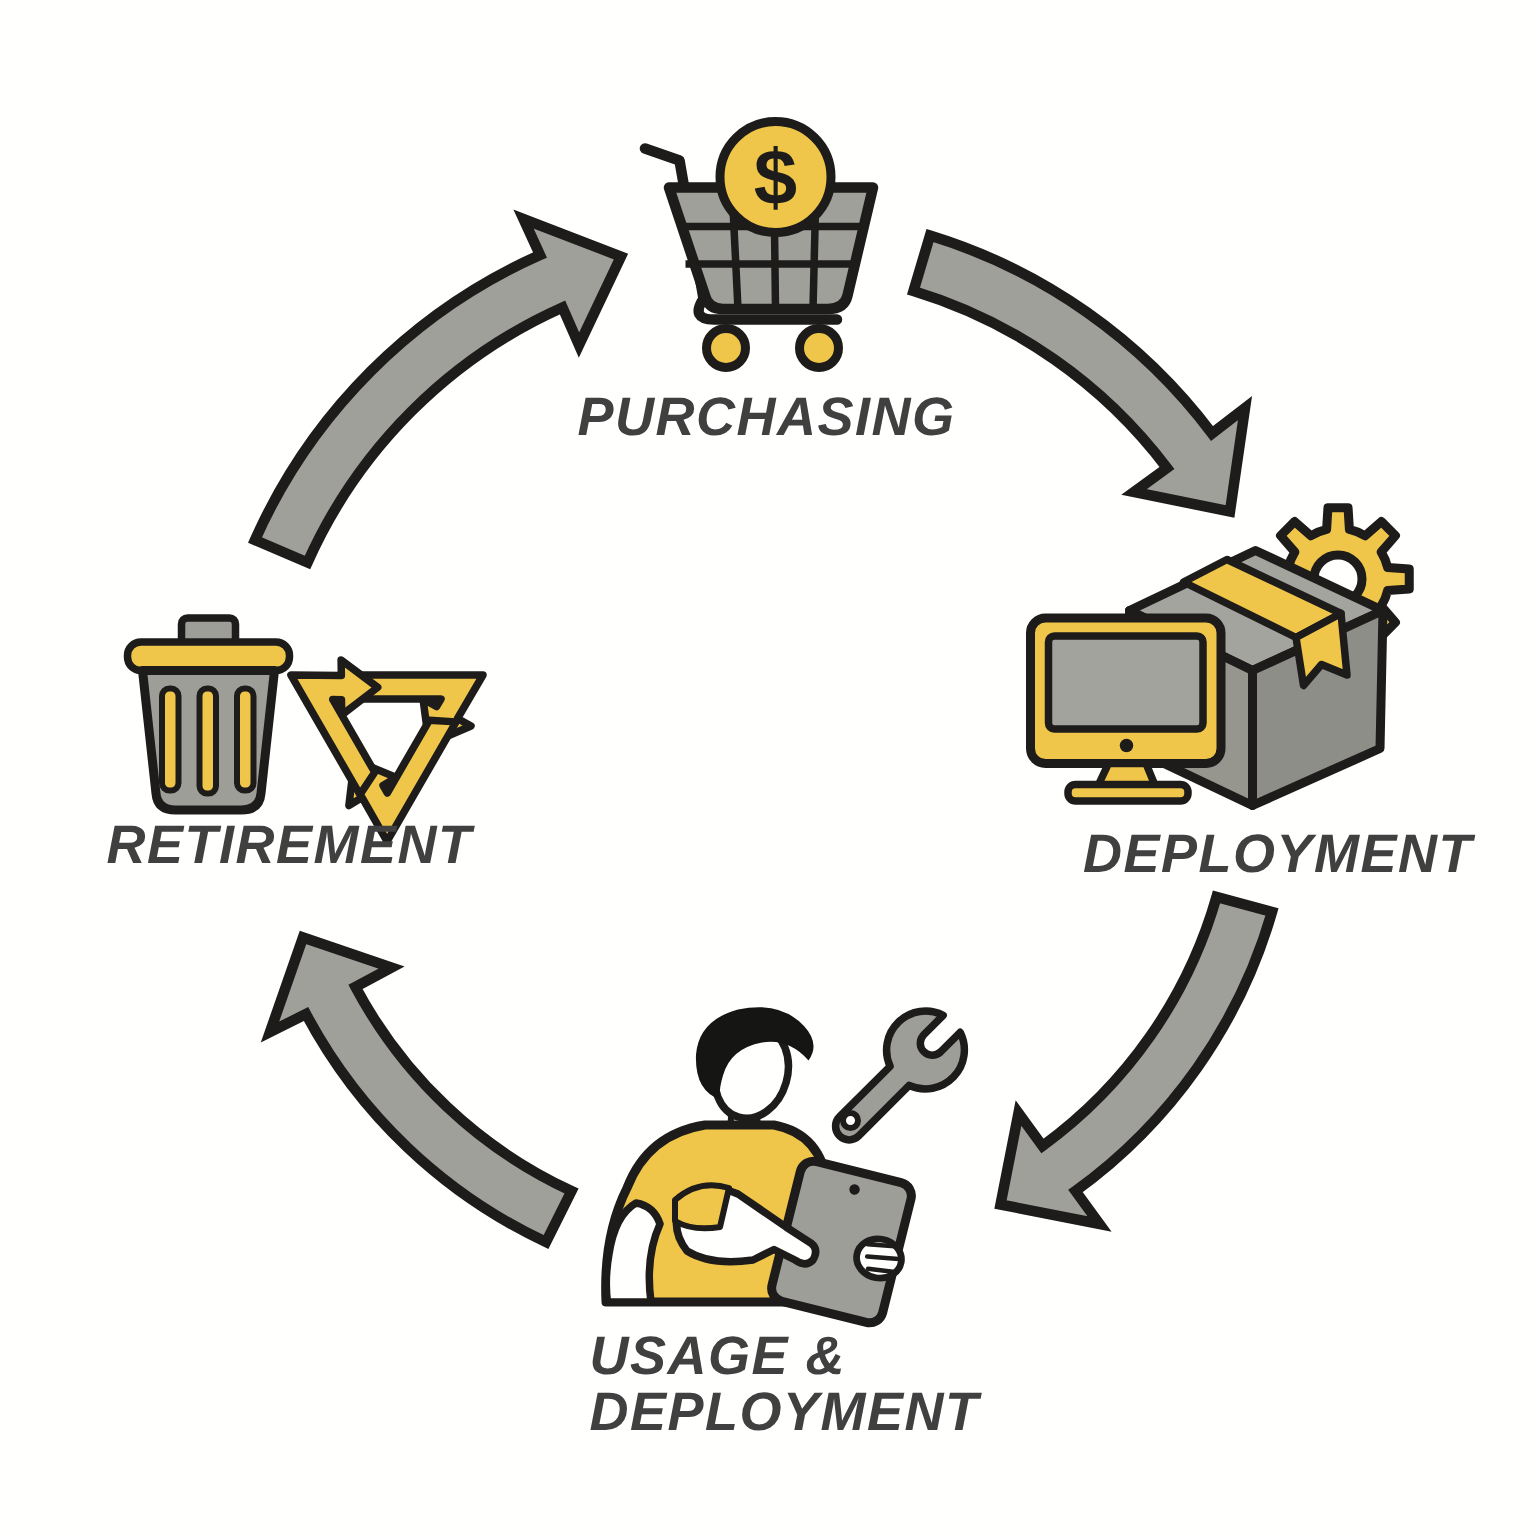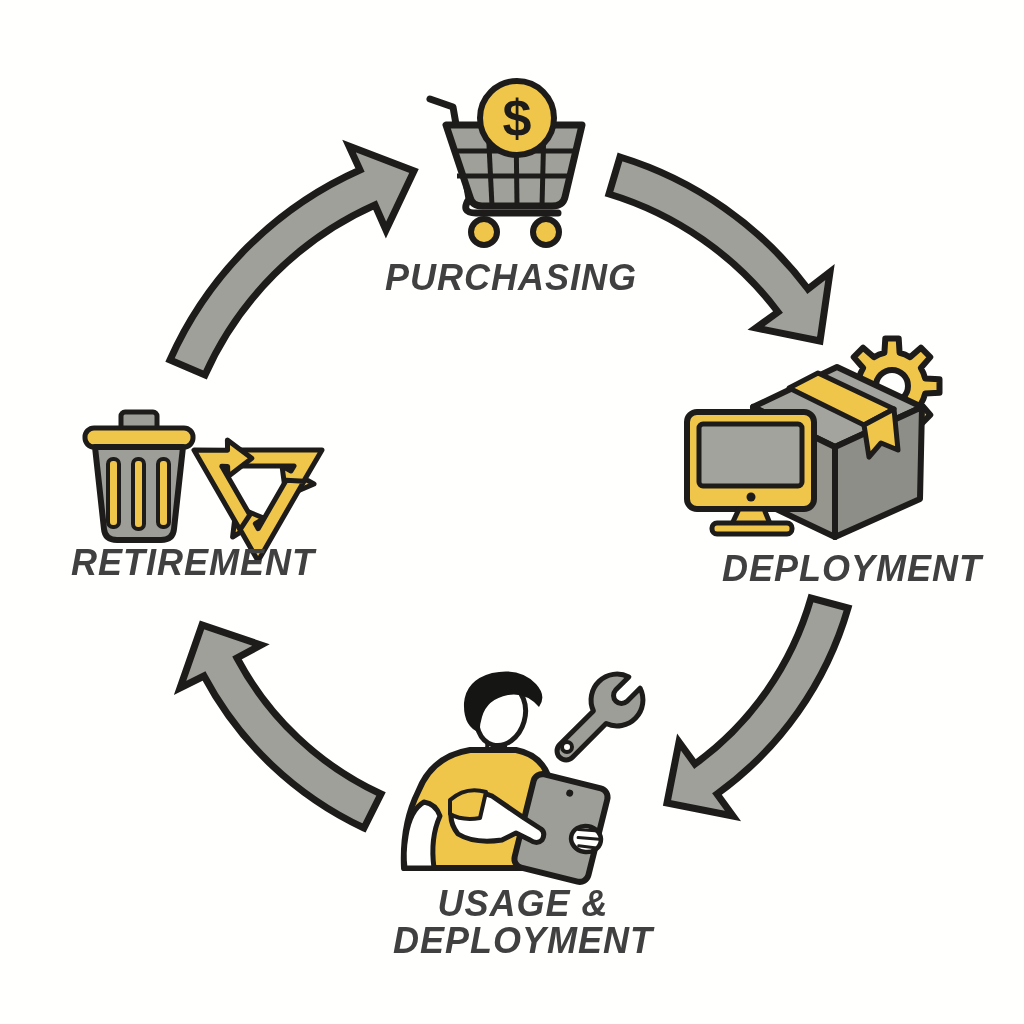--- a/index.html
+++ b/index.html
@@ -1,21 +1,21 @@
 <!DOCTYPE html>
 <html><head>
 <meta charset="utf-8">
 <style>
   html,body{margin:0;padding:0;background:#fff;}
   #canvas{position:relative;width:1024px;height:1024px;background:#fffffe;overflow:hidden;
           font-family:"Liberation Sans",sans-serif;}
   #diagram-svg{position:absolute;left:0;top:0;}
   .stage-label{position:absolute;transform:translateX(-50%);white-space:nowrap;
                font-weight:700;font-size:36px;letter-spacing:1px;color:#404040;font-style:italic;}
-  .stage-label.two-line{text-align:center;line-height:37px;}
+  .stage-label.two-line{text-align:left;line-height:37px;}
 </style>
 </head>
 <body>
 
 <div id="canvas">
 
 <svg id="diagram-svg" width="1024" height="1024" viewBox="0 0 1024 1024">
 
   <g>
     <path d="M170,360 A374,374 0 0 1 360,170 L349,146 L414,171 L386,230 L375,205 A336,336 0 0 0 205,375 Z" fill="#A0A09B" stroke="#1D1C1A" stroke-width="7" stroke-linejoin="miter"></path>

